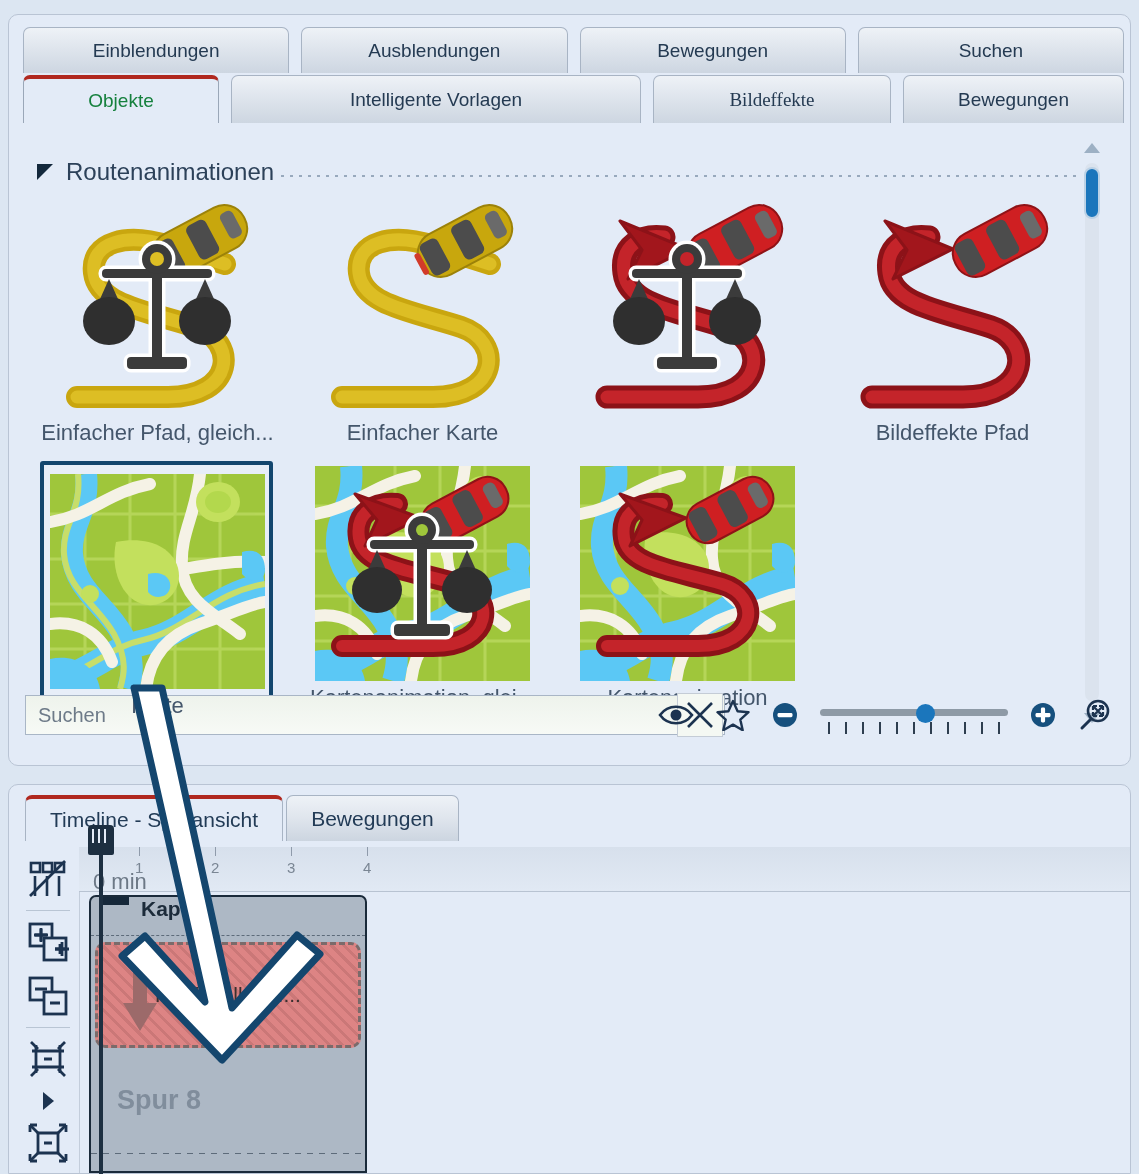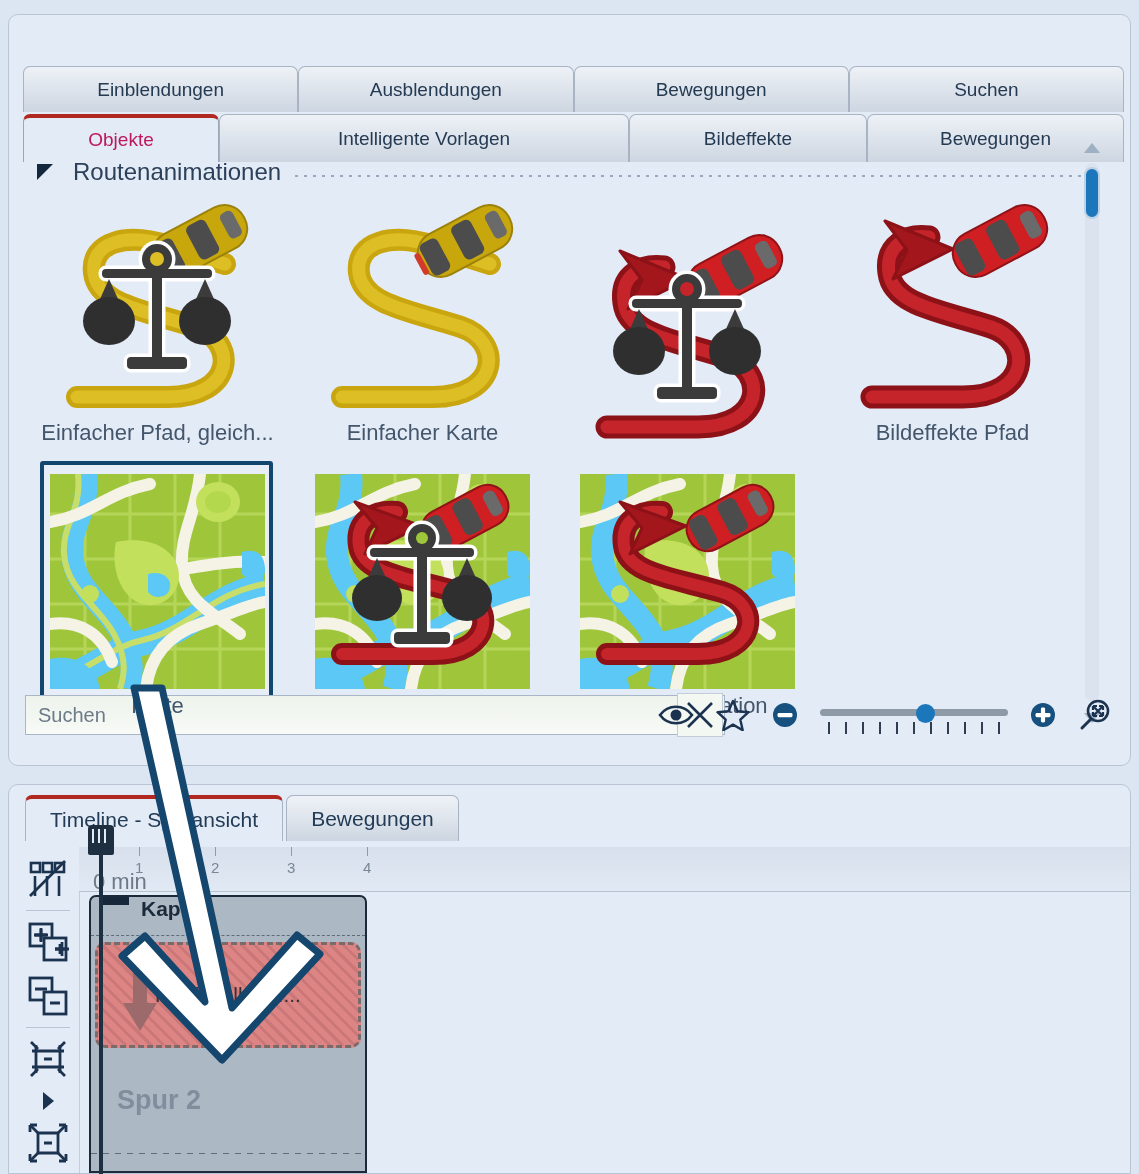--- a/index.html
+++ b/index.html
@@ -12,68 +12,68 @@
   .app{position:absolute;inset:0;background:#dce6f2;}
 
   
   .toolbox{
     position:absolute;left:8px;top:14px;width:1123px;height:752px;
     background:#e3ebf7;border:1px solid #b9c4d4;border-radius:10px;
     box-sizing:border-box;
   }
 
   
-  .tabrow{position:absolute;left:14px;right:6px;height:54px;display:flex;gap:0;margin-top:39px;}
+  .tabrow{position:absolute;left:14px;right:6px;height:54px;display:flex;gap:12px;}
   .tabrow.r1{top:12px;}
   .tabrow.r2{top:60px;}
   .tab{
     flex:1;
     display:flex;align-items:center;justify-content:center;
     font-size:19px;color:#243a52;
     background:linear-gradient(180deg,#eef2f7 0%,#dfe5ed 45%,#cdd6e1 100%);
     border:1px solid #a8b4c4;border-bottom:none;
     border-radius:7px 7px 0 0;
     box-sizing:border-box;
   }
   .tabrow.r1 .tab{height:46px;}
   .tabrow.r2 .tab{height:48px;}
   .tab.active{
     background:#e3ebf7;
     border-color:#9aa7b8;
     border-top:4px solid #b0281f;
-    color:#be185d;
+    color:#15803d;
   }
   .tabrow.r2 .tab:first-child{flex:0 0 196px;}
   .tabrow.r2 .tab:nth-child(2){flex:0 0 410px;}
-  .tabrow.r2 .tab:nth-child(3){flex:0 0 238px;}
+  .tabrow.r2 .tab:nth-child(3){flex:0 0 238px;font-family:Liberation Serif, serif;}
 
   
   .section-head{
     position:absolute;left:28px;top:140px;right:48px;height:34px;
-    display:flex;align-items:center;gap:14px;
+    display:flex;align-items:center;gap:7px;
   }
   .tri-wrap{width:22px;height:22px;position:relative;}
   .tri-wrap:after{
     content:"";position:absolute;left:0;top:3px;
     width:0;height:0;
     border-top:16px solid #13283c;
     border-right:16px solid transparent;
   }
   .section-title{font-size:24px;color:#2c4159;}
   .dots{
     flex:1;height:2px;
     background-image:repeating-linear-gradient(90deg,#98a9bd 0 3px,transparent 3px 9px);
     margin-top:8px;
   }
 
   
   .grid{
     position:absolute;left:16px;top:186px;width:1060px;
   }
-  .row{display:flex;align-items:flex-end;}
+  .row{display:flex;}
   .cell{width:265px;display:flex;flex-direction:column;align-items:center;}
   .thumb{width:215px;height:215px;position:relative;}
   .cap{
     margin-top:4px;font-size:22px;color:#44566b;white-space:nowrap;
     text-align:center;
   }
   .cell.sel{
     position:relative;
   }
   .cell.sel .selbox{
@@ -595,21 +595,21 @@
         <div class="clip">
           <span class="clip-hatch"></span>
           <span class="clip-arrow">
             <svg width="40" height="74" viewBox="0 0 40 74">
                 <path d="M13 2 h14 v40 h10 L20 70 L3 42 h10 Z" fill="#9c6a6a"></path>
               </svg>
           </span>
           <span class="clip-label">Flexi-Collage:...</span>
         </div>
         <div class="spur2">
-          <span class="lbl">Spur 2</span>
+          <span class="lbl">Spur 8</span>
           <span class="spur2-dash"></span>
         </div>
       </div>
     </div>
   </div>
 
   <svg class="annot" viewBox="0 0 1139 1174">
     <path d="M133 700 L160 700 L236 1035 L300 946 L316 952 L224 1057 L120 950 L137 940 L200 1006 Z" fill="#ffffff" stroke="#14466e" stroke-width="7" stroke-linejoin="round" opacity="0"></path>
     <path d="M134 688 L162 688 L232 1008 L297 935 L320 954 L222 1060 L122 956 L145 936 L205 1002 Z" fill="#ffffff" stroke="#14466e" stroke-width="7" stroke-linejoin="round"></path>
   </svg>

